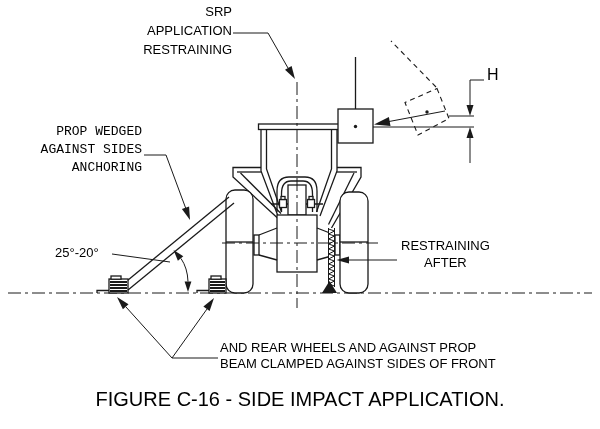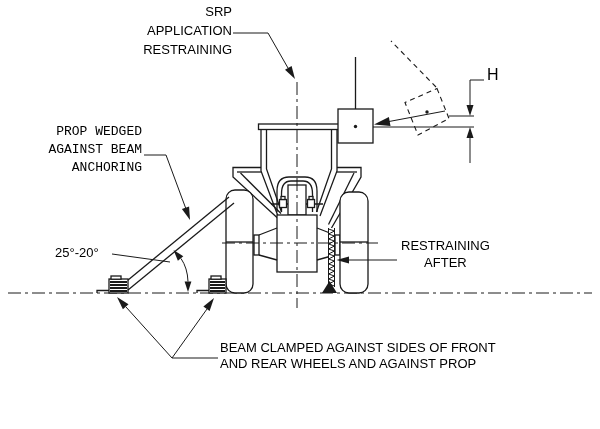--- a/index.html
+++ b/index.html
@@ -173,32 +173,33 @@
   </svg>
 
   <div id="srp-label" class="lbl ra">
     <div>SRP</div>
     <div>APPLICATION</div>
     <div>RESTRAINING</div>
   </div>
 
   <div id="prop-label" class="lbl ra">
     <div>PROP WEDGED</div>
-    <div>AGAINST BEAM</div>
+    <div>AGAINST SIDES</div>
     <div>ANCHORING</div>
   </div>
 
   <div id="angle-label" class="lbl">25°-20°</div>
 
   <div id="restraining-label" class="lbl">
     <div>RESTRAINING</div>
     <div>AFTER</div>
   </div>
 
   <div id="beam-label" class="lbl">
+    <div>AND REAR WHEELS AND AGAINST PROP</div>
     <div>BEAM CLAMPED AGAINST SIDES OF FRONT</div>
-    <div>AND REAR WHEELS AND AGAINST PROP</div>
   </div>
 
   <div id="h-label" class="lbl">H</div>
 
+  <div id="caption">FIGURE C-16 - SIDE IMPACT APPLICATION.</div>
 
 </div>
 
 </body></html>

